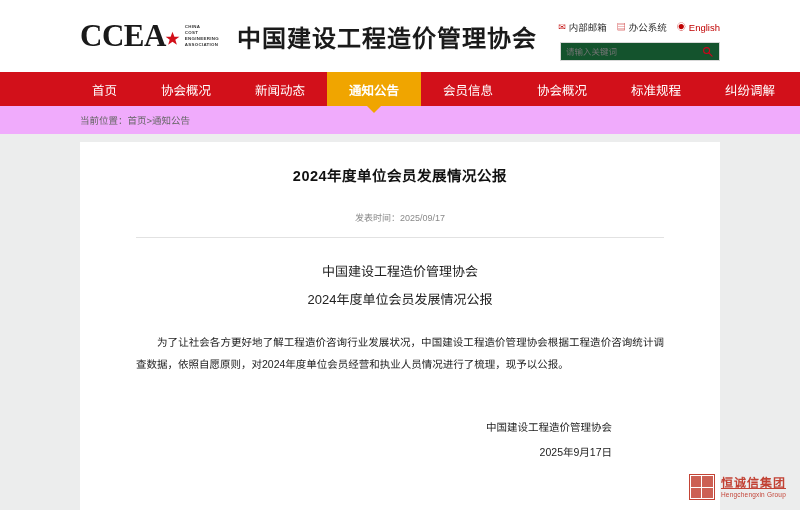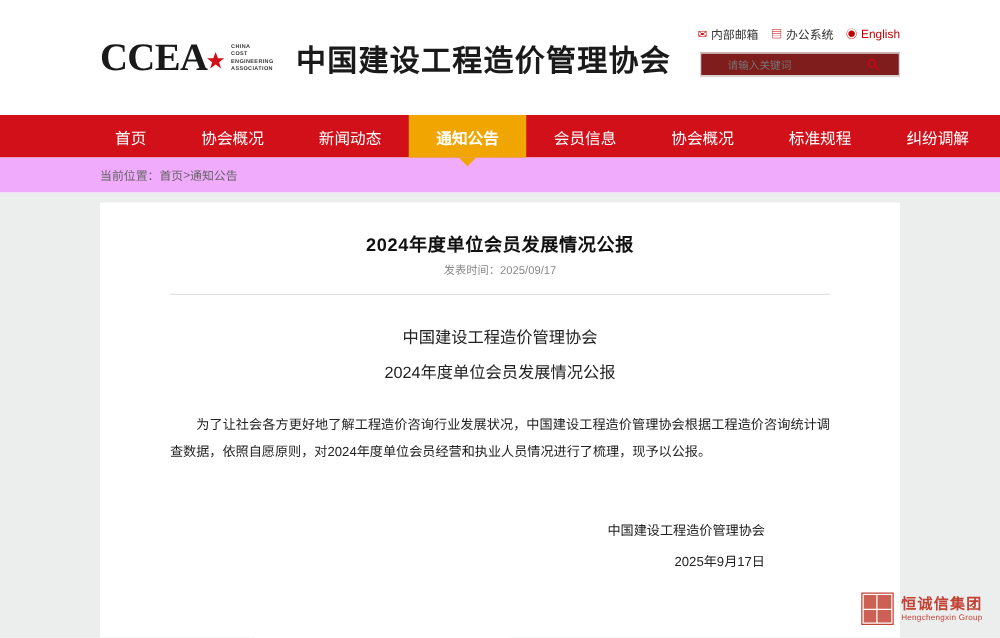--- a/index.html
+++ b/index.html
@@ -11,21 +11,21 @@
   }
   #page {
     position: relative;
     width: 800px; height: 510px;
     background: #ffffff;
   }
 
   
   .header {
     position: relative;
-    height: 92px;
+    height: 72px;
     background: #ffffff;
     display: flex;
     padding: 0 0 0 80px;
   }
   .logo-block {
     display: flex;
     align-items: center;
     gap: 10px;
   }
   .logo-mark {
@@ -86,24 +86,24 @@
     gap: 3px;
     color: #333;
     text-decoration: none;
   }
   .hl .ic { color: #c00000; font-size: 9px; line-height: 1; }
   .hl.en { color: #c00000; }
   .search-box {
     margin-top: 8px;
     height: 19px;
     border: 1px solid #d8d8d8;
-    background: #7f1d1d;
-    display: flex;
-    align-items: center;
-    padding: 0 21px;
+    background: #14532d;
+    display: flex;
+    align-items: center;
+    padding: 0 5px;
   }
   .search-box input {
     flex: 1;
     border: none;
     outline: none;
     font-size: 8.5px;
     color: #999;
     font-family: "Liberation Sans", sans-serif;
     background: transparent;
   }
@@ -179,21 +179,21 @@
     text-align: center;
     font-size: 14.5px;
     font-weight: bold;
     color: #111;
     letter-spacing: 0.5px;
   }
   .art-date {
     text-align: center;
     font-size: 9px;
     color: #8a8a8a;
-    margin-top: 4px;
+    margin-top: 26px;
   }
   .divider {
     border-top: 1px solid #e2e2e2;
     margin: 13px 0 0 0;
   }
   .art-body { padding-top: 20px; }
   .center-line {
     text-align: center;
     font-size: 13px;
     color: #222;
@@ -249,20 +249,21 @@
     display: block;
     background: #c0392b;
     opacity: 0.85;
   }
   .wm-text .wm-cn {
     font-size: 12px;
     color: #c0392b;
     font-weight: bold;
     letter-spacing: 1px;
     line-height: 14px;
+    text-decoration: underline;
   }
   .wm-text .wm-en {
     font-size: 6.5px;
     color: #c0392b;
     letter-spacing: 0.2px;
     line-height: 9px;
   }
 </style>
 </head>
 <body>

